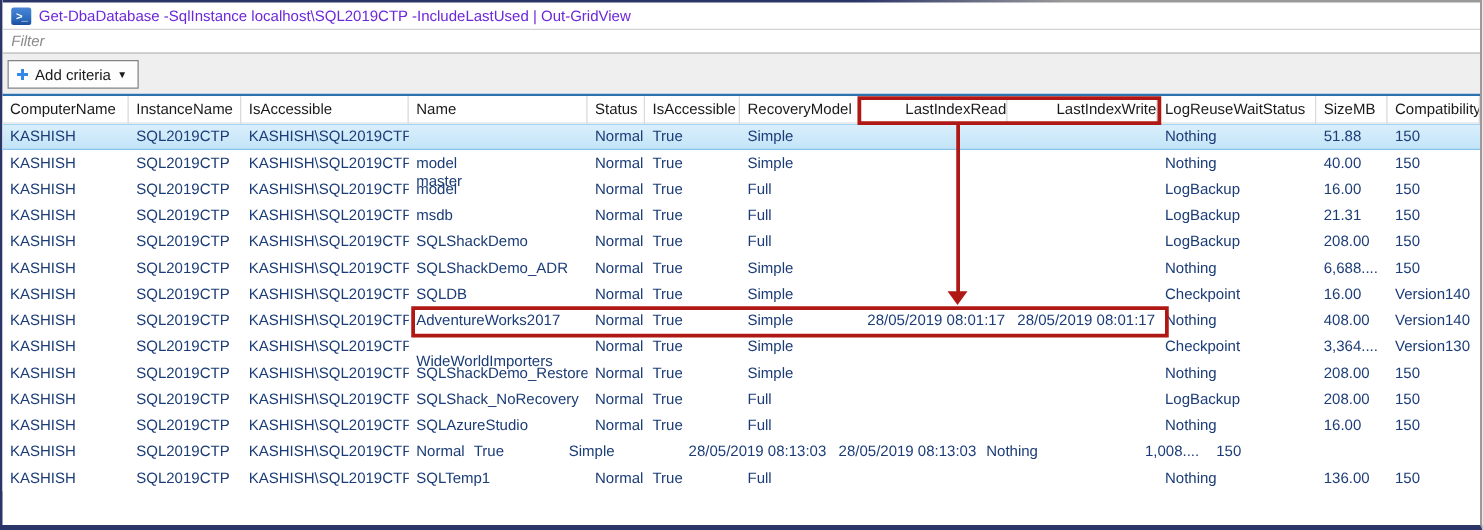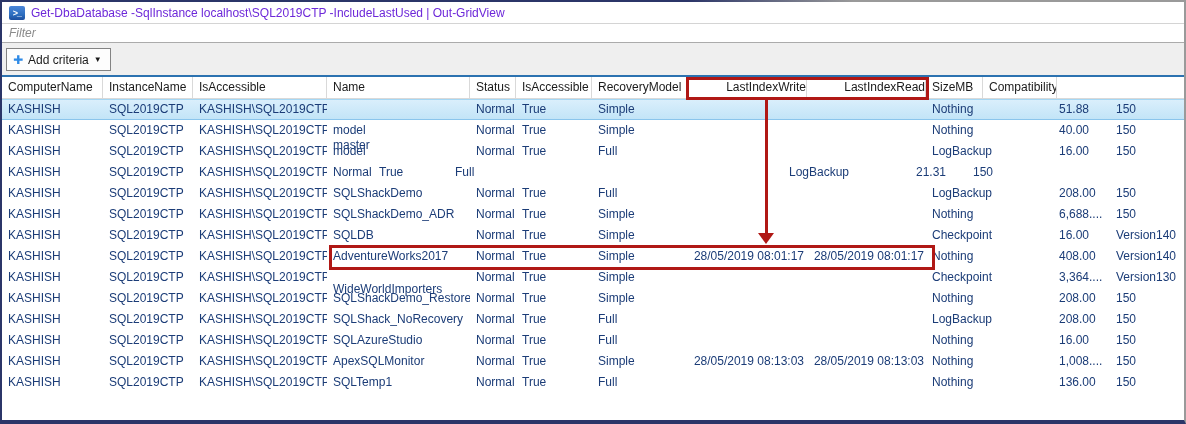--- a/index.html
+++ b/index.html
@@ -102,22 +102,23 @@
 
   <div class="grid">
     <div class="grid-header" id="grid-header">
         <div class="hcell" style="width: 101px;">ComputerName</div>
         <div class="hcell" style="width: 90px;">InstanceName</div>
         <div class="hcell" style="width: 134px;">IsAccessible</div>
         <div class="hcell" style="width: 143px;">Name</div>
         <div class="hcell" style="width: 46px;">Status</div>
         <div class="hcell" style="width: 76px;">IsAccessible</div>
         <div class="hcell" style="width: 95px;">RecoveryModel</div>
+        <div class="hcell" style="width: 119px; text-align: right;">LastIndexRead</div>
         <div class="hcell" style="width: 120px; text-align: right;">LastIndexWrite</div>
-        <div class="hcell" style="width: 119px; text-align: right;">LastIndexRead</div>
+        <div class="hcell" style="width: 127px;">LogReuseWaitStatus</div>
         <div class="hcell" style="width: 57px;">SizeMB</div>
         <div class="hcell" style="width: 74px;">Compatibility</div>
       </div>
     <div class="grid-body" id="grid-body">
         <div class="grow selected">
           <div class="cell" style="width: 101px;">KASHISH</div>
           <div class="cell" style="width: 90px;">SQL2019CTP</div>
           <div class="cell" style="width: 134px;">KASHISH\SQL2019CTP</div>
           <div class="cell" style="width: 143px; margin-top: 36px;">master</div>
           <div class="cell" style="width: 46px;">Normal</div>
@@ -154,20 +155,21 @@
           <div class="cell r" style="width: 119px; text-align: right;"></div>
           <div class="cell r" style="width: 120px; text-align: right;"></div>
           <div class="cell" style="width: 127px;">LogBackup</div>
           <div class="cell" style="width: 57px;">16.00</div>
           <div class="cell" style="width: 74px;">150</div>
         </div>
         <div class="grow">
           <div class="cell" style="width: 101px;">KASHISH</div>
           <div class="cell" style="width: 90px;">SQL2019CTP</div>
           <div class="cell" style="width: 134px;">KASHISH\SQL2019CTP</div>
+          <div class="cell" style="width: 143px;">msdb</div>
           <div class="cell" style="width: 46px;">Normal</div>
           <div class="cell" style="width: 76px;">True</div>
           <div class="cell" style="width: 95px;">Full</div>
           <div class="cell r" style="width: 119px; text-align: right;"></div>
           <div class="cell r" style="width: 120px; text-align: right;"></div>
           <div class="cell" style="width: 127px;">LogBackup</div>
           <div class="cell" style="width: 57px;">21.31</div>
           <div class="cell" style="width: 74px;">150</div>
         </div>
         <div class="grow">
@@ -279,21 +281,20 @@
           <div class="cell r" style="width: 119px; text-align: right;"></div>
           <div class="cell r" style="width: 120px; text-align: right;"></div>
           <div class="cell" style="width: 127px;">Nothing</div>
           <div class="cell" style="width: 57px;">16.00</div>
           <div class="cell" style="width: 74px;">150</div>
         </div>
         <div class="grow">
           <div class="cell" style="width: 101px;">KASHISH</div>
           <div class="cell" style="width: 90px;">SQL2019CTP</div>
           <div class="cell" style="width: 134px;">KASHISH\SQL2019CTP</div>
-          <div class="cell" style="width: 143px;">ApexSQLMonitor</div>
           <div class="cell" style="width: 46px;">Normal</div>
           <div class="cell" style="width: 76px;">True</div>
           <div class="cell" style="width: 95px;">Simple</div>
           <div class="cell r" style="width: 119px; text-align: right;">28/05/2019 08:13:03</div>
           <div class="cell r" style="width: 120px; text-align: right;">28/05/2019 08:13:03</div>
           <div class="cell" style="width: 127px;">Nothing</div>
           <div class="cell" style="width: 57px;">1,008....</div>
           <div class="cell" style="width: 74px;">150</div>
         </div>
         <div class="grow">

